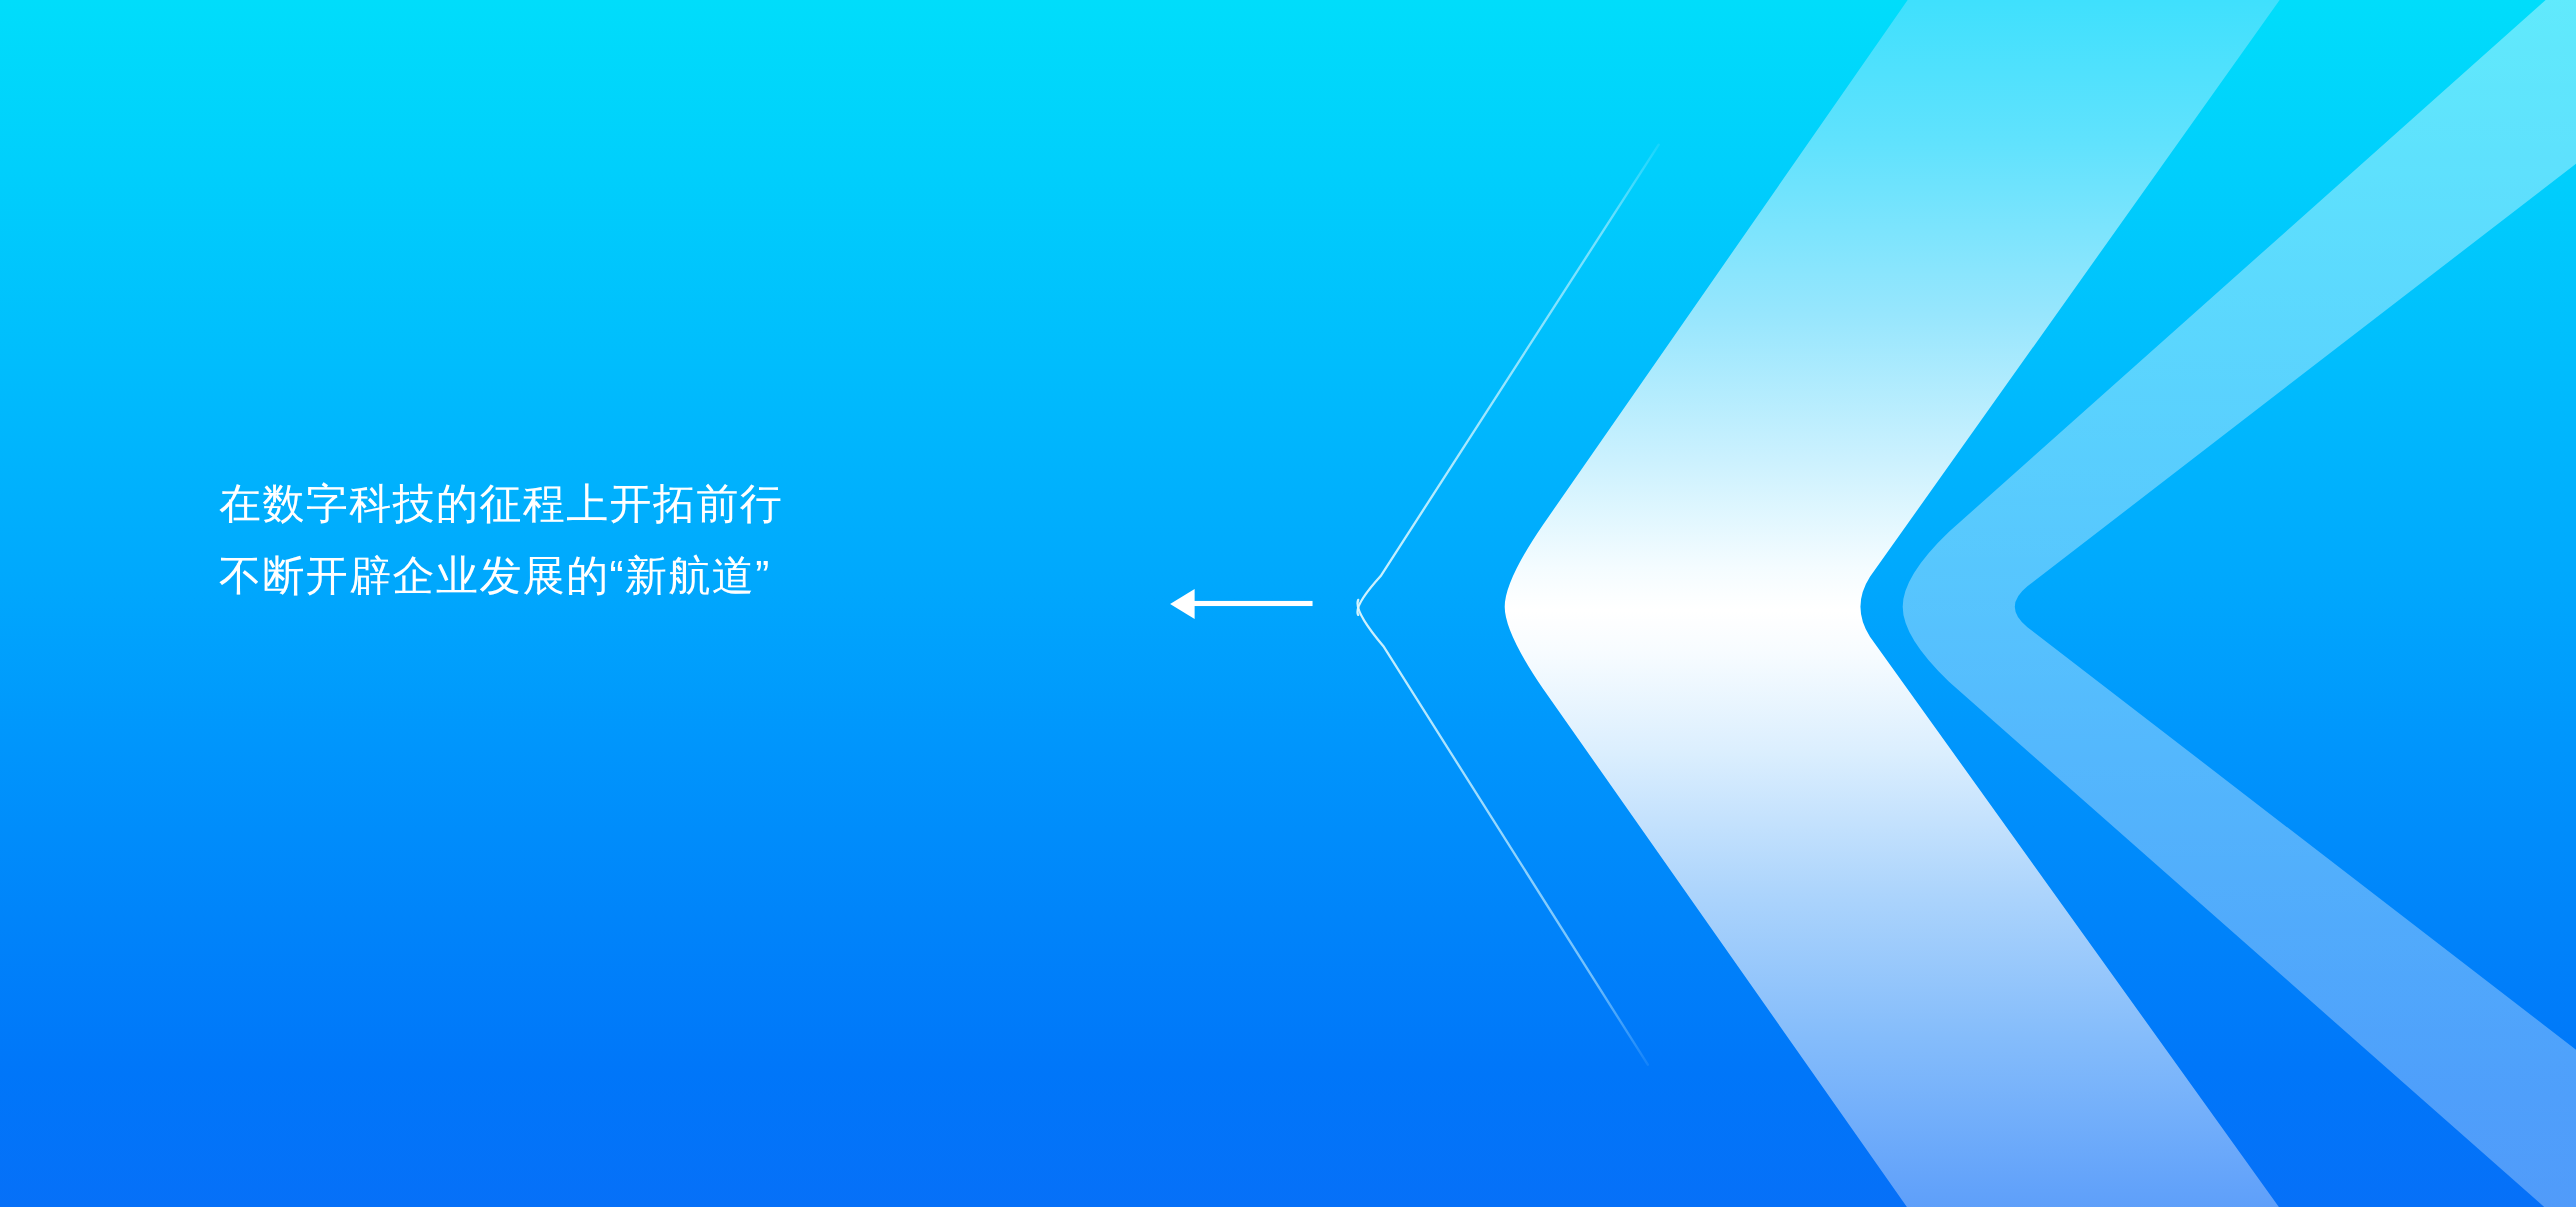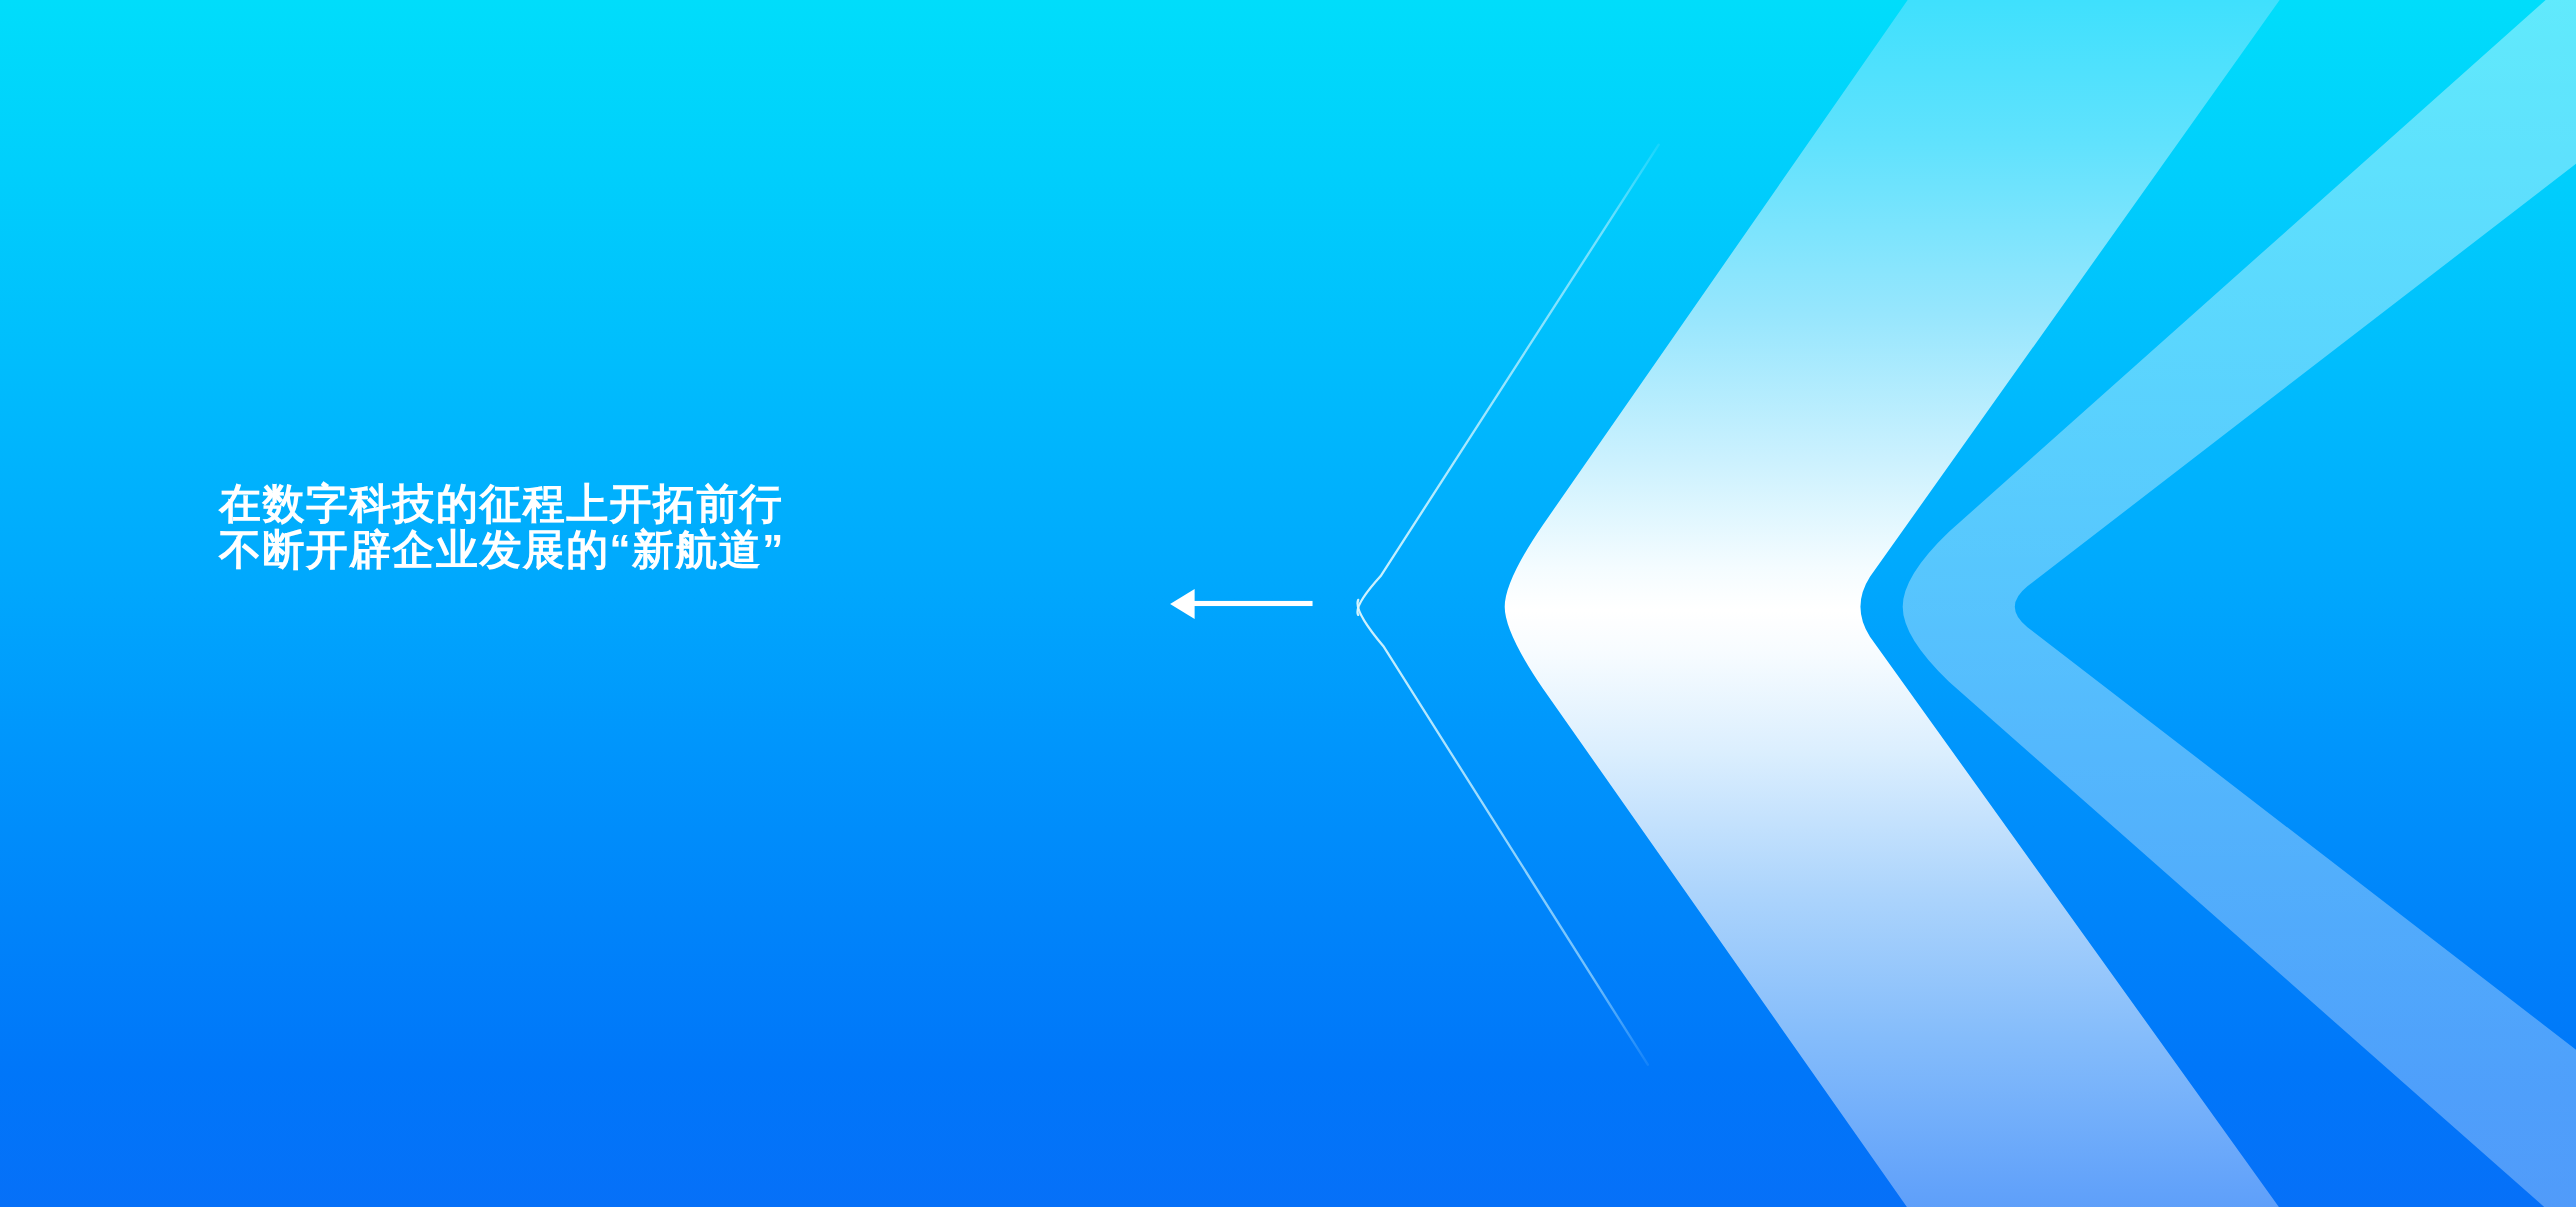--- a/index.html
+++ b/index.html
@@ -37,29 +37,30 @@
     height: 1208px;
   }
   #headline {
     position: absolute;
     left: 219px;
     top: 481px;
     color: #ffffff;
     font-size: 42px;
     line-height: 46px;
     letter-spacing: 1.4px;
-    font-weight: 700;
+    font-weight: 400;
     white-space: nowrap;
     text-shadow: 0 0 0.7px rgba(255,255,255,0.25);
   }
   #headline .hl-line {
     display: block;
     height: 46px;
   }
   #headline .hl-line + .hl-line {
+    margin-top: 26px;
   }
 </style>
 </head>
 <body>
 
 <div id="stage">
 
   <div id="bg-gradient"></div>
 
   <div id="art-layer">

